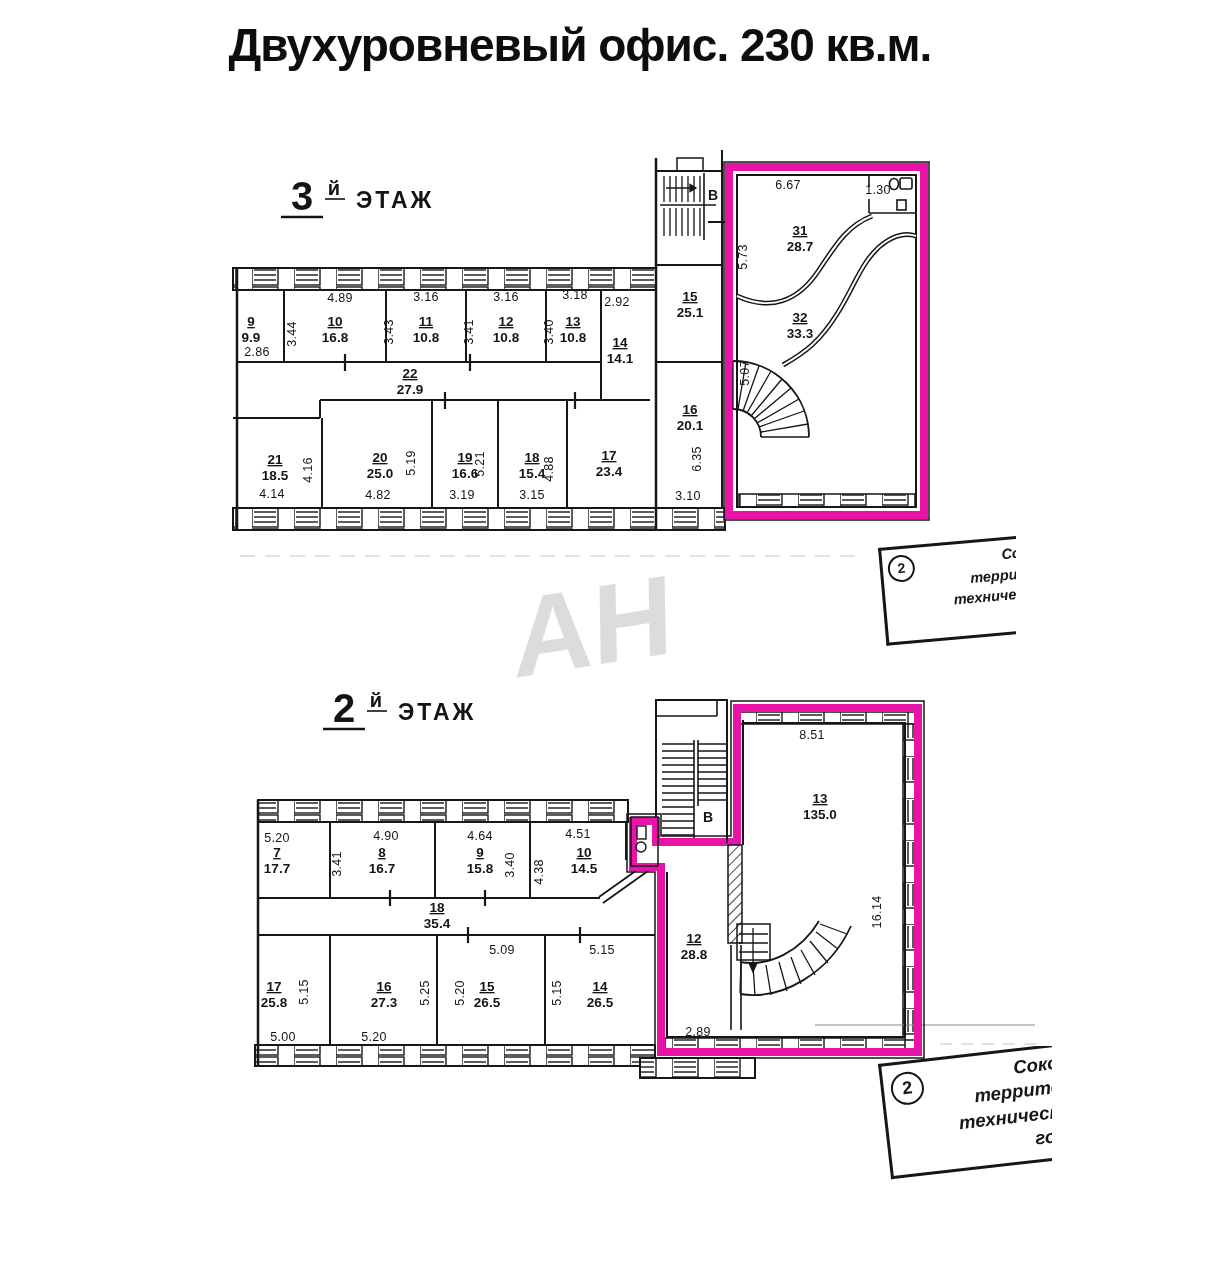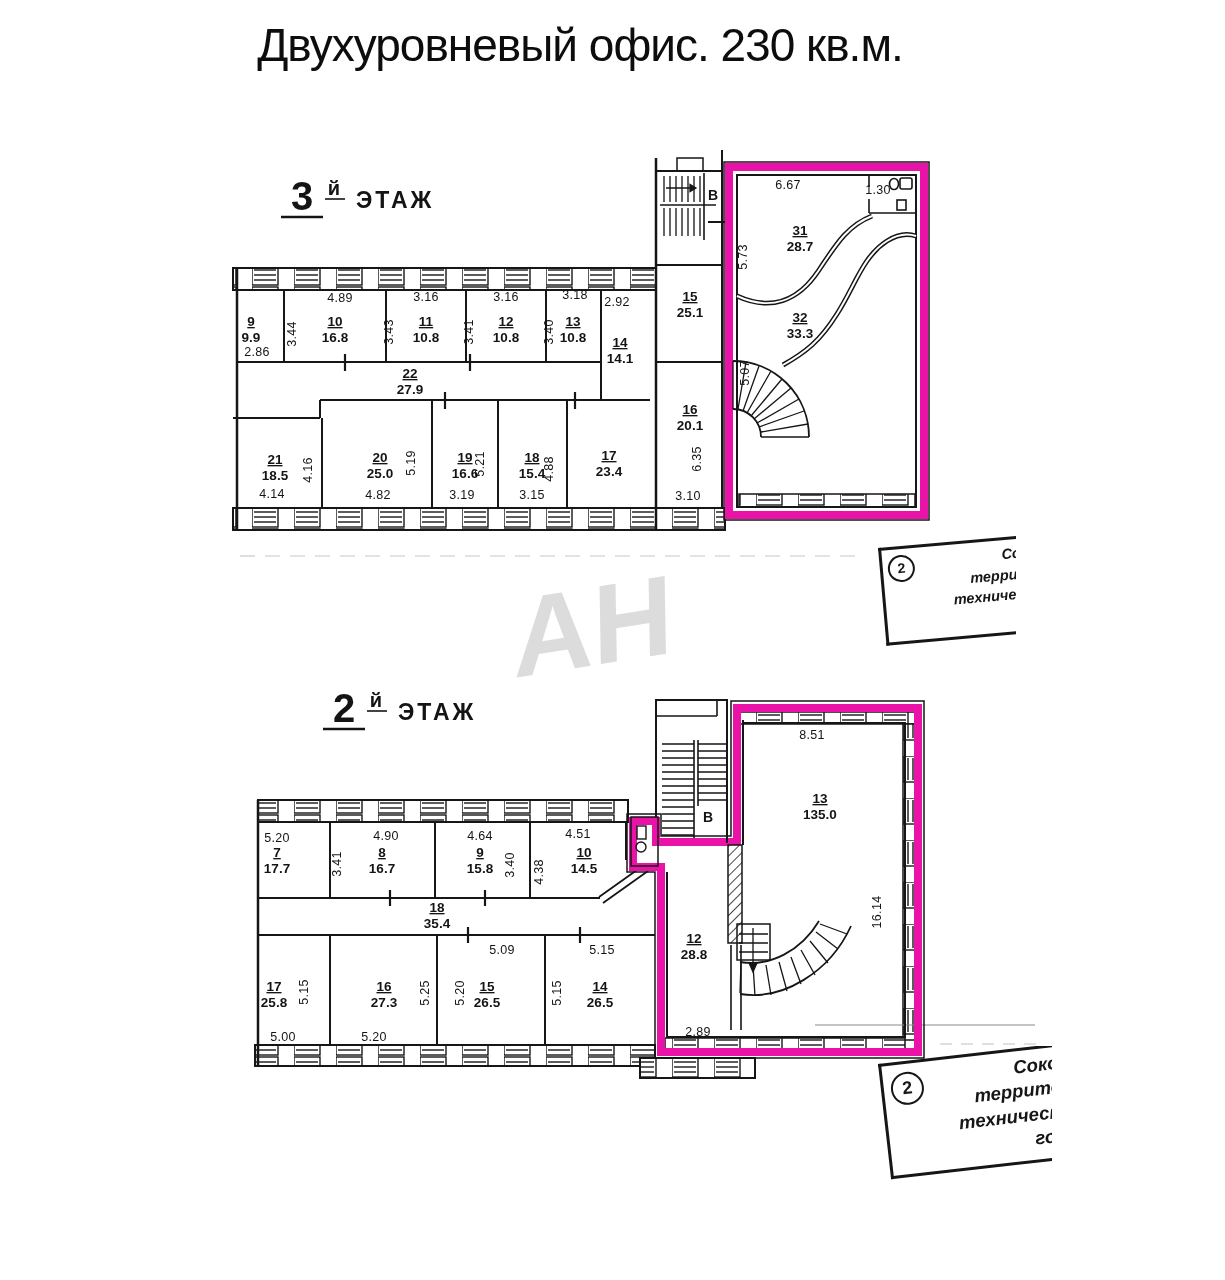--- a/index.html
+++ b/index.html
@@ -1,19 +1,19 @@
 <!DOCTYPE html>
 <html><head>
 <meta charset="utf-8">
 <style>
   html,body{margin:0;padding:0;background:#fff;}
   body{width:1225px;height:1280px;position:relative;overflow:hidden;
        font-family:"Liberation Sans",sans-serif;color:#141414;}
   .page-title{position:absolute;top:18px;left:0;width:1160px;text-align:center;
-       font-size:46px;font-weight:400;letter-spacing:-1px;color:#0d0d0d;}
+       font-size:46px;font-weight:700;letter-spacing:-1px;color:#0d0d0d;}
   .watermark{position:absolute;left:512px;top:562px;font-size:112px;font-weight:700;
        color:#dcdcdc;transform:rotate(-9deg) skewX(-8deg);user-select:none;z-index:0;}
   svg{position:absolute;left:0;top:0;z-index:1;}
   svg text{font-family:"Liberation Sans",sans-serif;fill:#141414;}
   .rn{font-size:13.5px;font-weight:700;text-anchor:middle;text-decoration:underline;}
   .ra{font-size:13.5px;font-weight:700;text-anchor:middle;}
   .dm{font-size:12.5px;font-weight:400;text-anchor:middle;letter-spacing:.3px;}
   .bl{font-size:14px;font-weight:700;text-anchor:middle;}
   .fl-num{font-size:40px;font-weight:700;text-anchor:middle;}
   .fl-suf{font-size:20px;font-weight:700;text-anchor:middle;}

